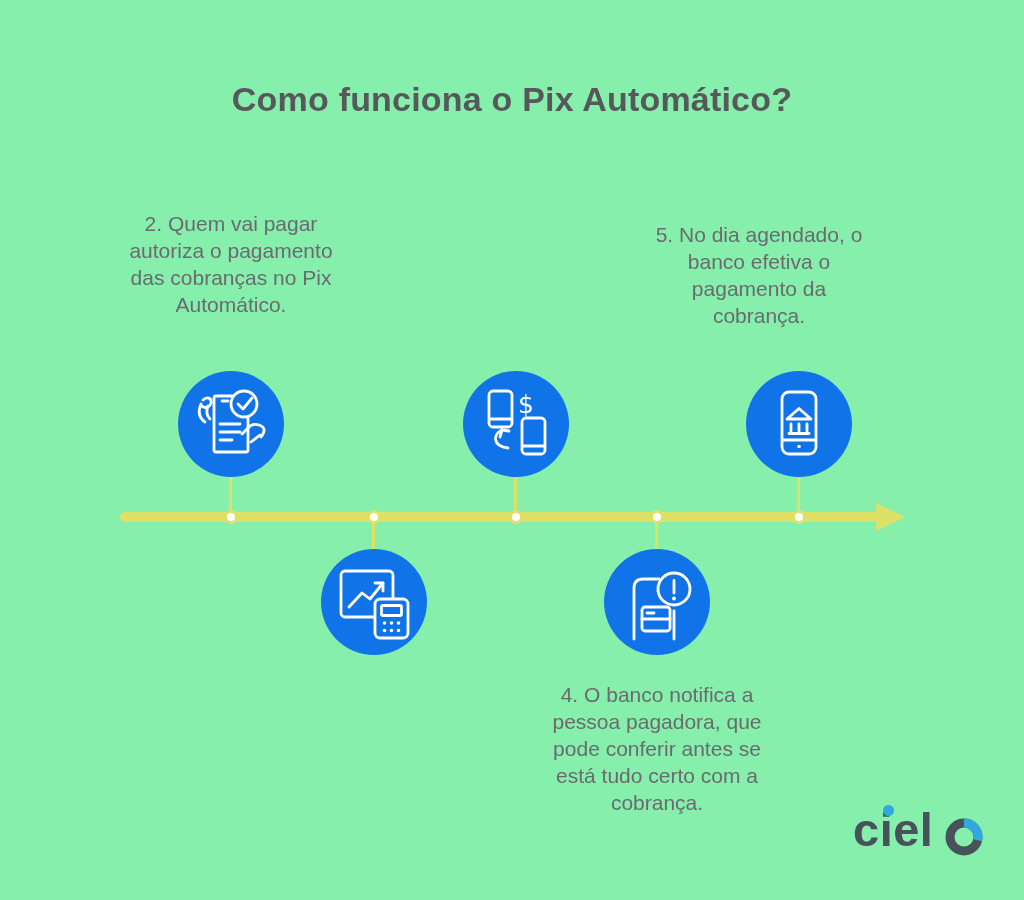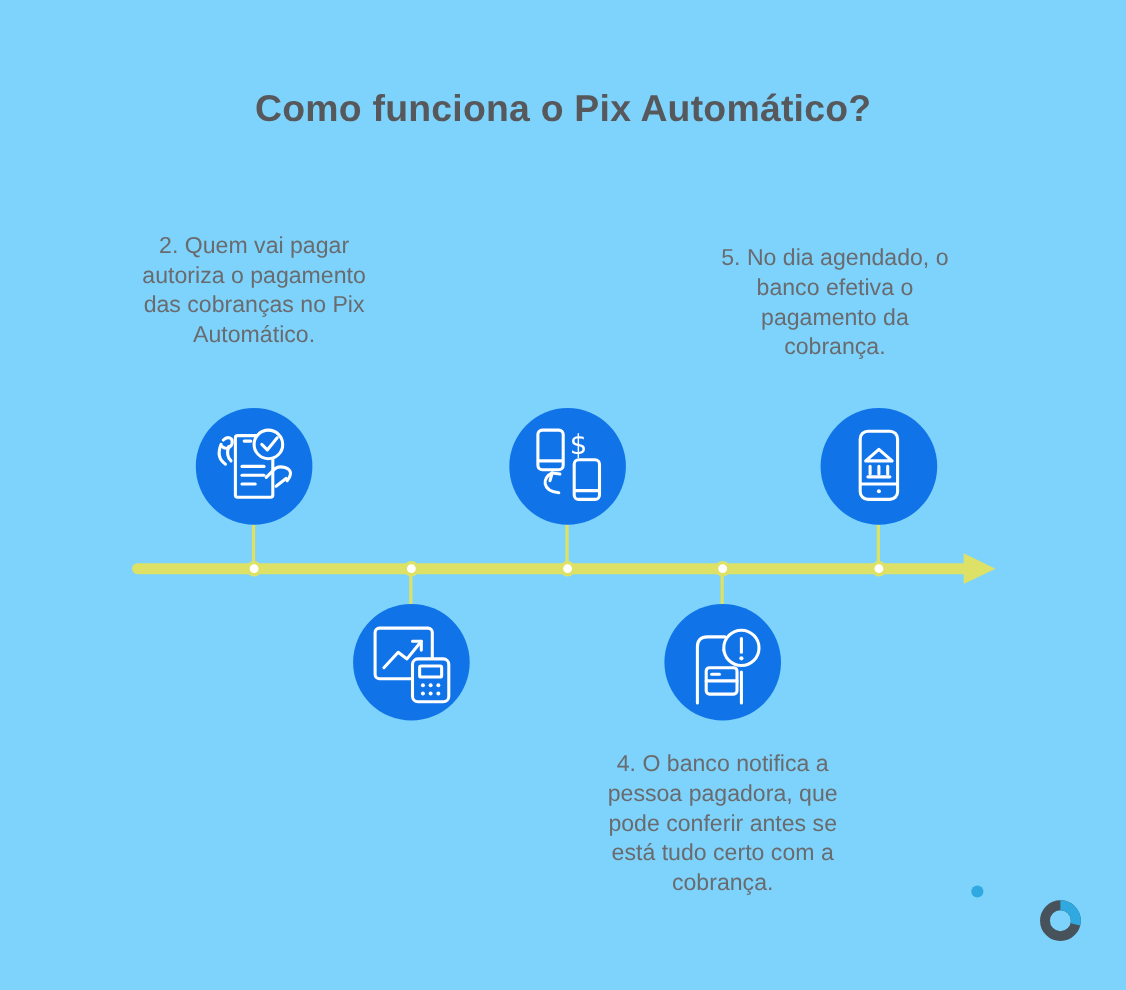--- a/index.html
+++ b/index.html
@@ -1,20 +1,20 @@
 <!DOCTYPE html>
 <html><head>
 <meta charset="utf-8">
 <style>
   * { margin:0; padding:0; box-sizing:border-box; }
   html,body { background:#ffffff; }
   .canvas {
     position:relative;
     width:1024px; height:900px;
-    background:#7dd3fc;
+    background:#86efac;
     overflow:hidden;
     font-family:"Liberation Sans", sans-serif;
   }
   .title {
     position:absolute; left:0; top:80px; width:1024px;
     text-align:center;
     font-size:34px; font-weight:bold;
     color:#57585b;
     letter-spacing:0.2px;
   }
@@ -190,20 +190,21 @@
         <path d="M35,67 h28"></path>
         <path d="M40,61 h7"></path>
       </g>
       <circle class="icon-fillblue" cx="67" cy="37" r="16"></circle>
       <path class="icon-stroke" d="M67,28.5 V41"></path>
       <circle cx="67" cy="46.5" r="1.9" fill="#ffffff"></circle>
     </svg>
   </div>
 
   <div class="logo">
+    <span class="logo-text">ciel</span>
     <span class="logo-idot"></span>
     <svg class="logo-o" viewBox="0 0 40 44">
       <circle cx="19" cy="23" r="14" fill="none" stroke="#47525b" stroke-width="9"></circle>
       <path d="M19,9 a14,14 0 0 1 13.6,17.3" fill="none" stroke="#2fa9e0" stroke-width="9"></path>
     </svg>
   </div>
 
 </div>
 
 </body></html>

